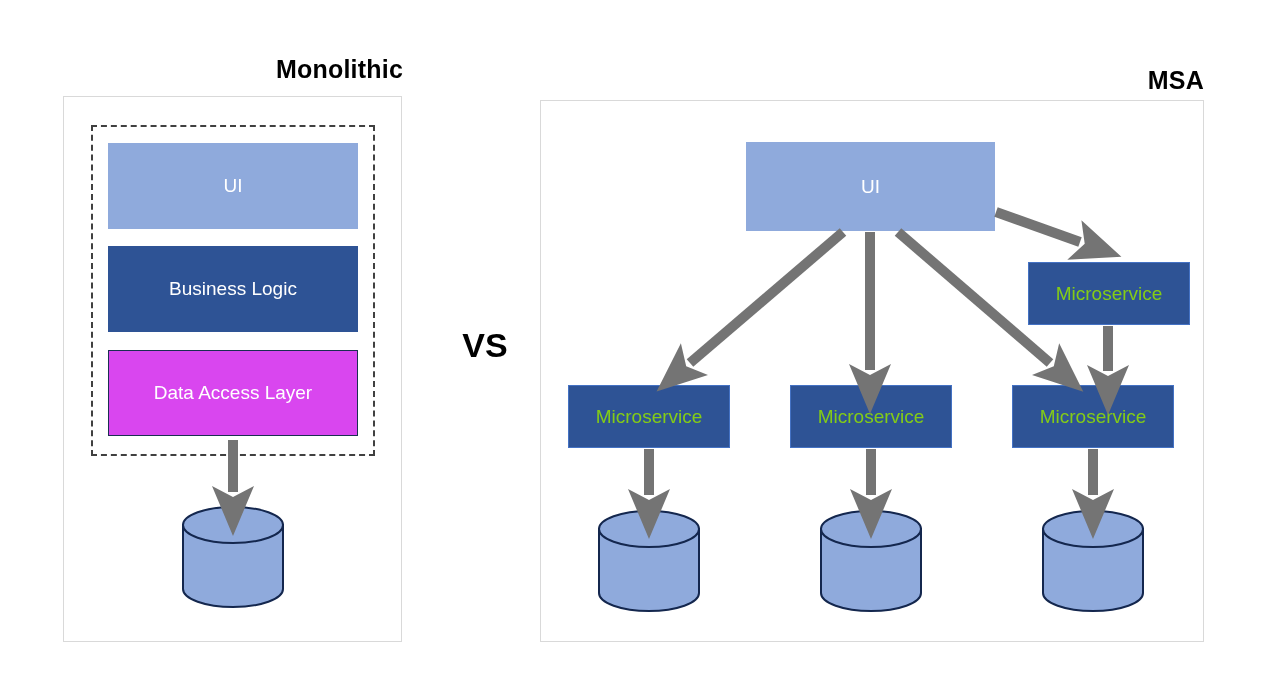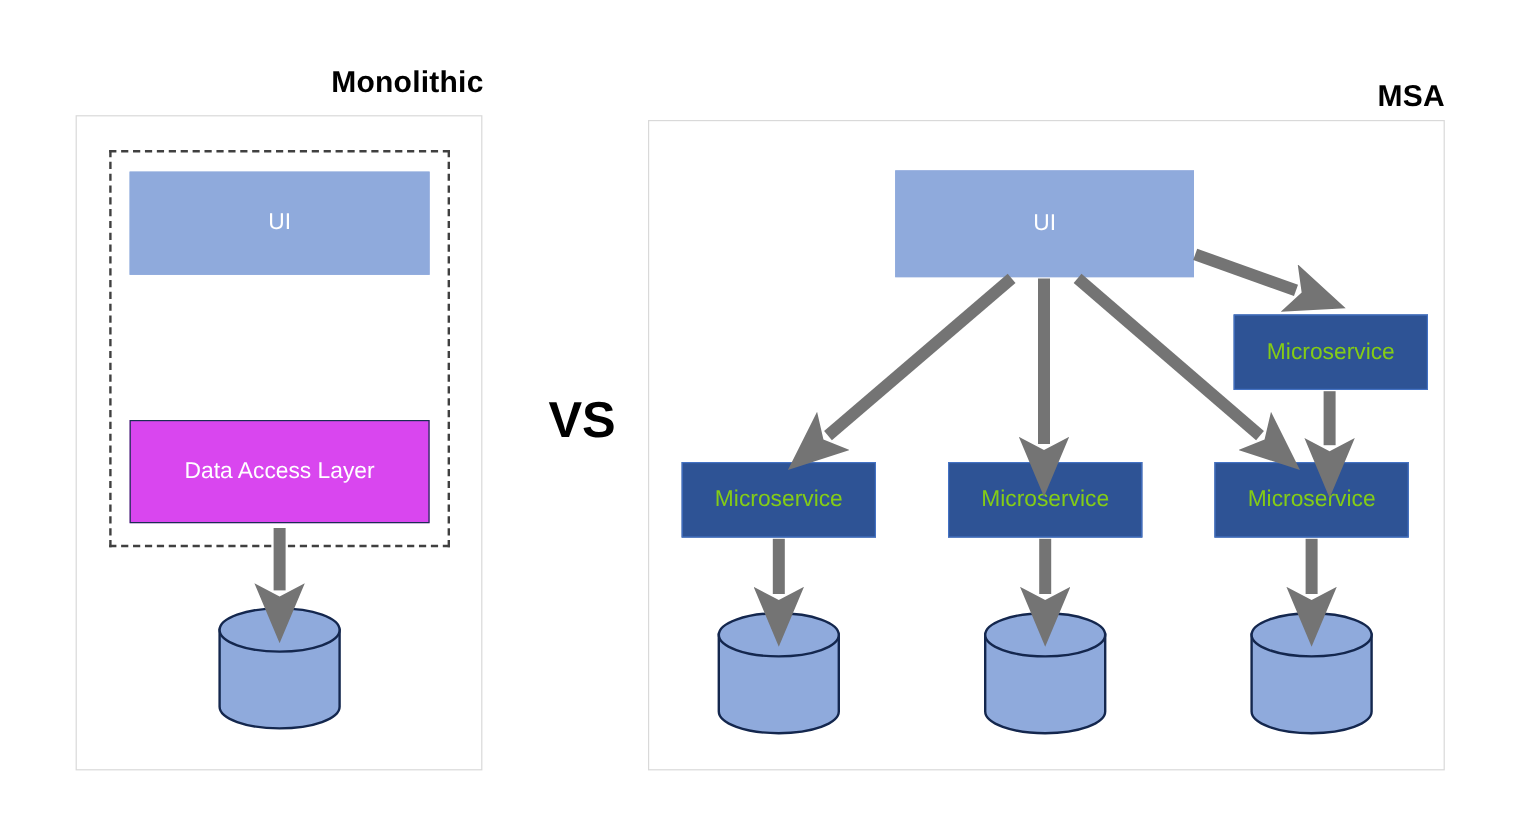--- a/index.html
+++ b/index.html
@@ -100,21 +100,21 @@
   }
   #db-mono { left: 181px; top: 505px; }
   #db-1 { left: 597px; top: 509px; }
   #db-2 { left: 819px; top: 509px; }
   #db-3 { left: 1041px; top: 509px; }
 
   #vs-label {
     position: absolute;
     left: 440px; top: 326px;
     width: 90px;
-    font-size: 42px;
+    font-size: 34px;
     font-weight: bold;
     color: #000000;
     text-align: center;
   }
 
   .arrow-layer {
     position: absolute;
     left: 0; top: 0;
     width: 1280px; height: 696px;
     pointer-events: none;
@@ -127,20 +127,21 @@
 
   <div class="panel-title" id="title-monolithic">Monolithic</div>
   <div class="panel-title" id="title-msa">MSA</div>
 
   <div class="panel" id="panel-monolithic"></div>
   <div class="panel" id="panel-msa"></div>
 
   <div id="dashed-container"></div>
 
   <div class="layer-box" id="box-ui-mono">UI</div>
+  <div class="layer-box" id="box-business-logic">Business Logic</div>
   <div class="layer-box" id="box-data-access">Data Access Layer</div>
 
   <div id="vs-label">VS</div>
 
   <div id="box-ui-msa">UI</div>
 
   <div class="ms-box" id="ms-top-right">Microservice</div>
   <div class="ms-box" id="ms-b1">Microservice</div>
   <div class="ms-box" id="ms-b2">Microservice</div>
   <div class="ms-box" id="ms-b3">Microservice</div>

